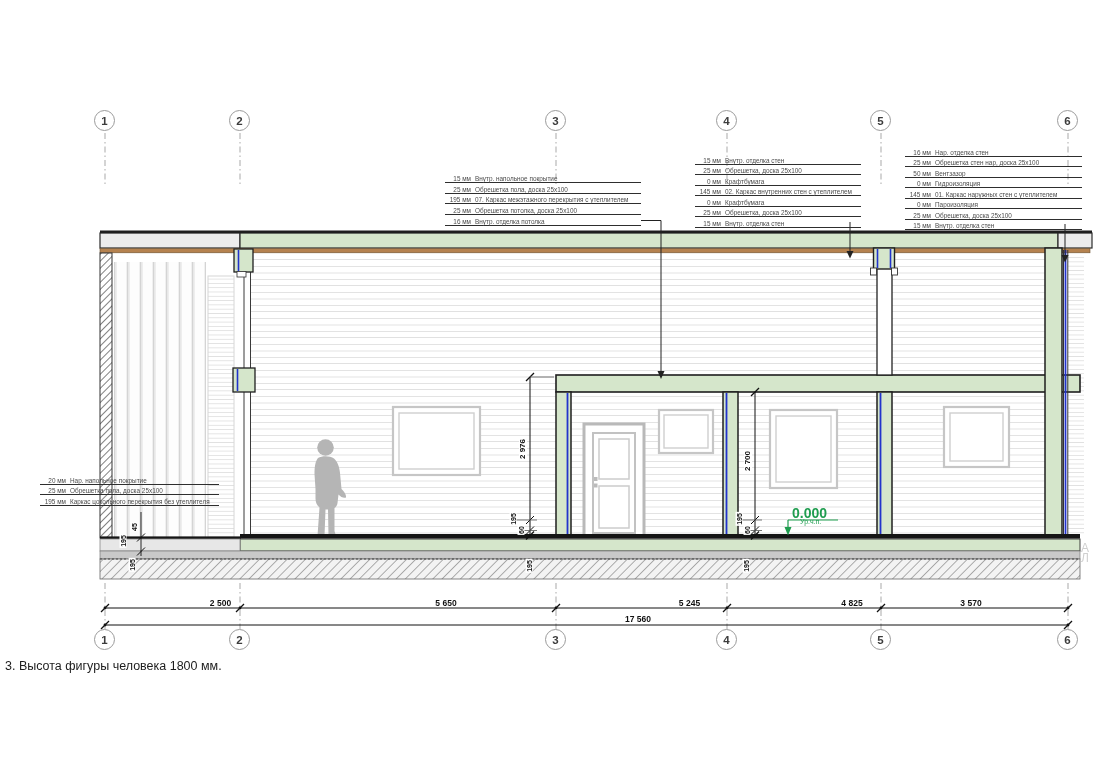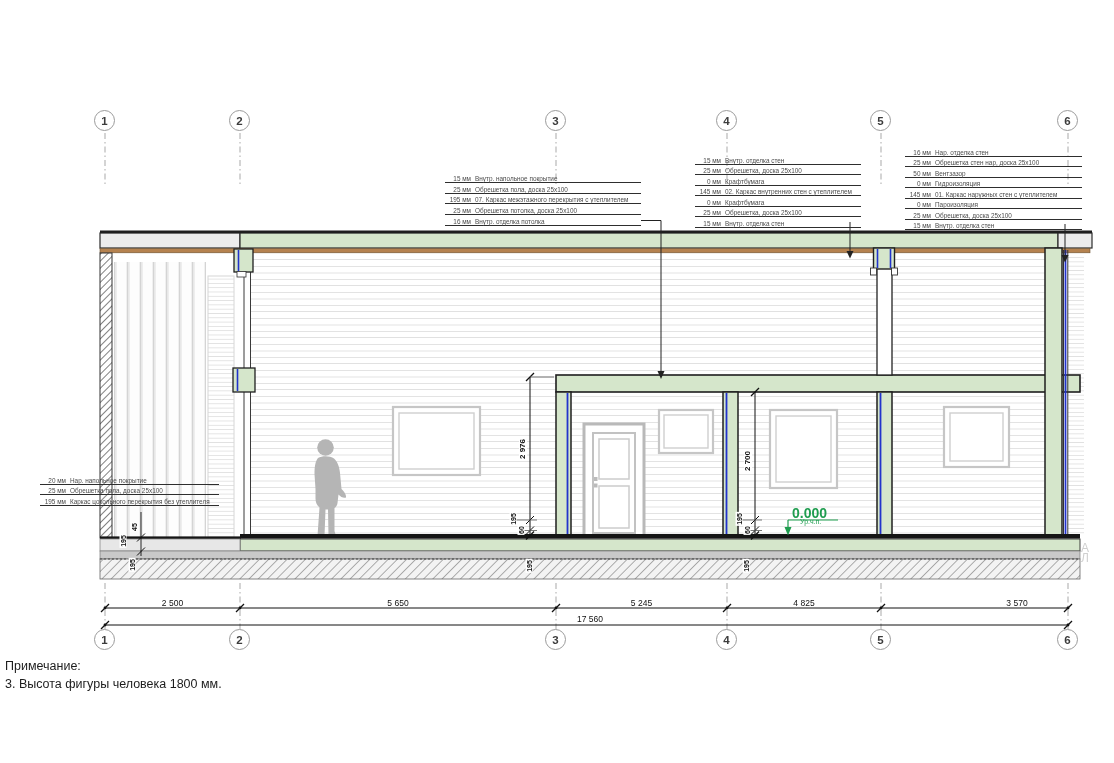--- a/index.html
+++ b/index.html
@@ -4,22 +4,22 @@
 <style>
   html,body{margin:0;padding:0;background:#fff;}
   #canvas{position:relative;width:1114px;height:763px;background:#fff;overflow:hidden;
           font-family:"Liberation Sans", sans-serif;}
   svg{position:absolute;left:0;top:0;}
   
   .bubble{position:absolute;width:21px;height:21px;border:1.4px solid #9b9b9b;border-radius:50%;
           background:#fff;display:flex;align-items:center;justify-content:center;
           font-size:11.5px;font-weight:600;color:#3c3c3c;box-sizing:border-box;}
   
-  .seg-label{position:absolute;transform:translateX(-50%);font-size:8.5px;font-weight:normal;color:#111;
-             white-space:nowrap;}
+  .seg-label{position:absolute;transform:translateX(-50%);font-size:8.5px;font-weight:bold;color:#111;
+             white-space:nowrap;margin-left:48px;}
   
   .callout{position:absolute;}
   .co-row{display:flex;align-items:flex-end;border-bottom:1px solid #2e2e2e;height:9.5px;
           font-size:6.4px;color:#4c4c4c;white-space:nowrap;}
   #co-floor .co-row{height:9.8px;}
   .co-val{width:26px;text-align:right;padding-right:4px;flex:none;}
   .co-desc{flex:1;overflow:visible;}
   
   .vdim{position:absolute;transform:translate(-50%,-50%) rotate(-90deg);font-size:8px;font-weight:bold;
         color:#111;background:#fff;padding:0 2px;line-height:8px;white-space:nowrap;}
@@ -364,36 +364,35 @@
   <span class="sdim" style="left:132px;top:565px;">195</span>
 
   <div id="level">
     <div class="lv-val">0.000</div>
     <div class="lv-cap">Ур.ч.п.</div>
   </div>
 
   <div id="watermark">АЛ</div>
 
   <div id="notes">
-    <div class="notes-title">Примечание:</div>
     <div id="notes-lines">
         <div class="note-line">3. Высота фигуры человека 1800 мм.</div>
       </div>
   </div>
 <div class="bubble" style="left: 94px; top: 110px;">1</div>
     <div class="bubble" style="left: 94px; top: 629px;">1</div>
     <div class="bubble" style="left: 229px; top: 110px;">2</div>
     <div class="bubble" style="left: 229px; top: 629px;">2</div>
     <div class="bubble" style="left: 545px; top: 110px;">3</div>
     <div class="bubble" style="left: 545px; top: 629px;">3</div>
     <div class="bubble" style="left: 716px; top: 110px;">4</div>
     <div class="bubble" style="left: 716px; top: 629px;">4</div>
     <div class="bubble" style="left: 870px; top: 110px;">5</div>
     <div class="bubble" style="left: 870px; top: 629px;">5</div>
     <div class="bubble" style="left: 1057px; top: 110px;">6</div>
     <div class="bubble" style="left: 1057px; top: 629px;">6</div>
     <div class="seg-label" style="left: 172.5px; top: 597.5px;">2 500</div>
     <div class="seg-label" style="left: 398px; top: 597.5px;">5 650</div>
     <div class="seg-label" style="left: 641.5px; top: 597.5px;">5 245</div>
     <div class="seg-label" style="left: 804px; top: 597.5px;">4 825</div>
-    <div class="seg-label" style="left: 1017px; top: 597.5px;">3 570</div>
+    <div class="seg-label" style="left: 923px; top: 597.5px;">3 570</div>
     <div class="seg-label" style="left: 590px; top: 613.5px;">17 560</div>
   </div>
 
 </body></html>

